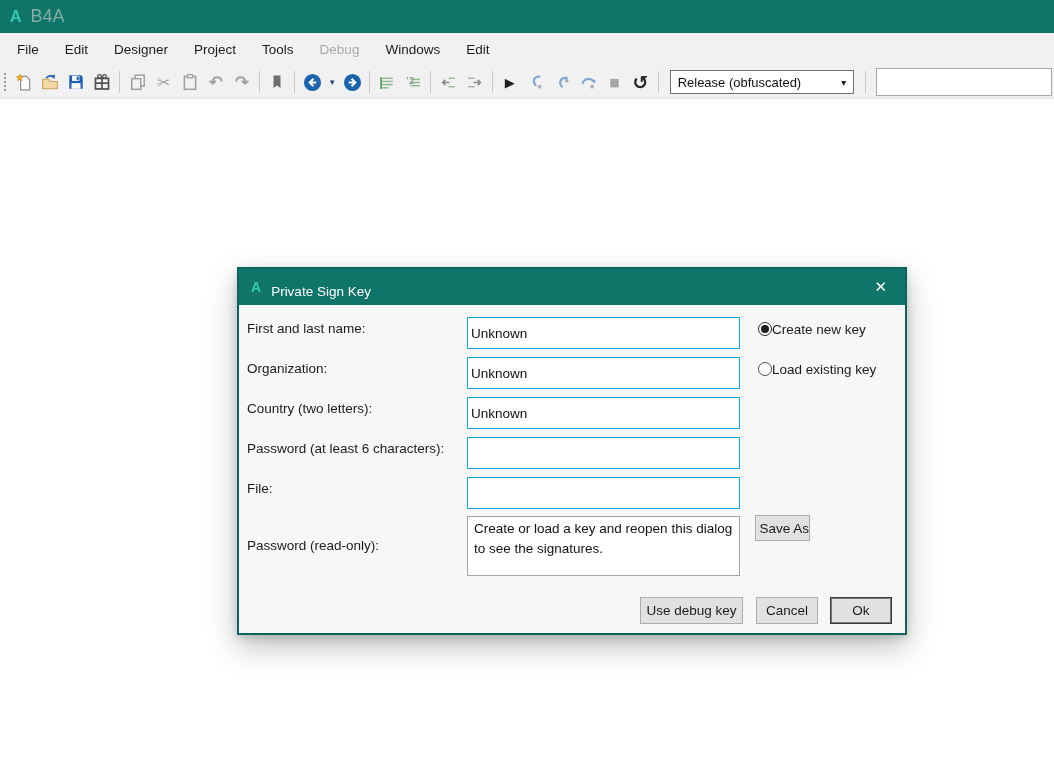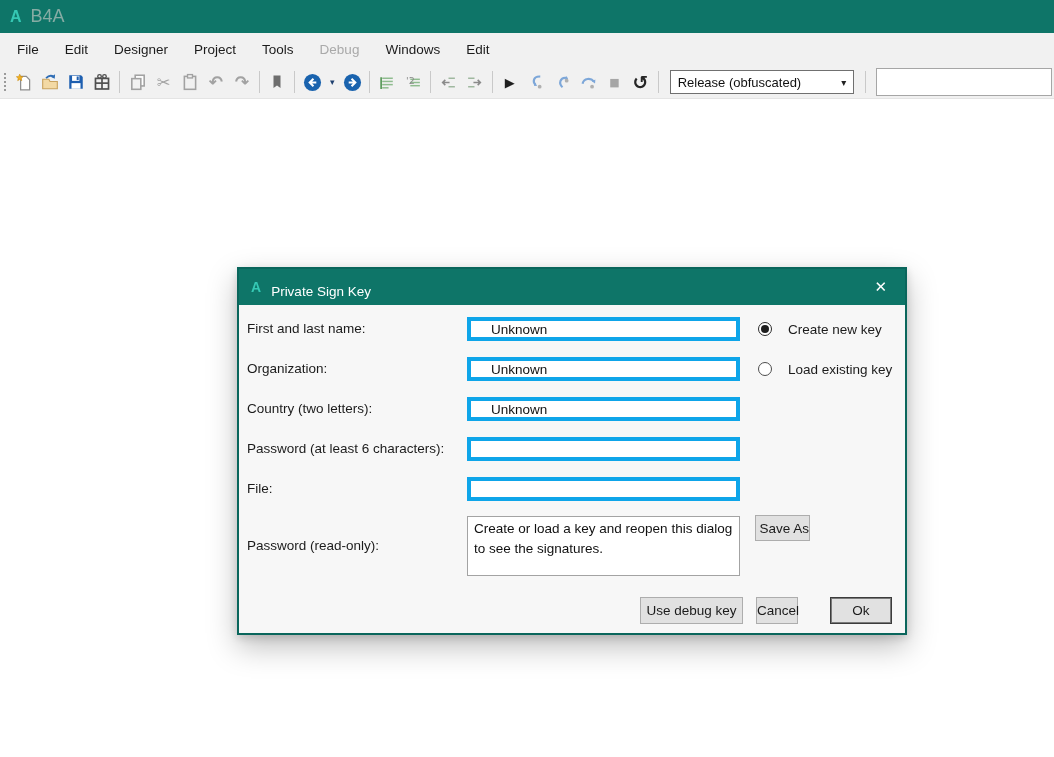--- a/index.html
+++ b/index.html
@@ -37,33 +37,33 @@
   .dialog { position:absolute; left:237px; top:267px; width:670px; height:368px;
             background:#f7f7f7; border:2px solid #0a665c;
             box-shadow:0 12px 28px rgba(0,0,0,.25), 0 3px 8px rgba(0,0,0,.14); }
   .dlg-titlebar { height:36px; background:#0e7568; display:flex; align-items:center; padding:0 12px; gap:10px; }
   .dlg-titlebar .logo { color:#35c8b4; font-weight:bold; font-size:14px; }
   .dlg-titlebar .dtitle { color:#ffffff; font-size:13.5px; flex:1;margin-top:8px; }
   .dlg-close { color:#ffffff; font-size:15px; padding:2px 6px; cursor:default; }
 
   .dlg-body { position:relative; width:100%; height:328px; font-size:13.5px; color:#1b1b1b; }
   .f-label { position:absolute; left:8px; height:24px; line-height:24px; }
-  .f-input { position:absolute; left:228px; width:273px; height:24px; border:4px solid #0ea5e9; background:#fff; font-size:13.5px; padding:0 20px; font-family:"Liberation Sans",sans-serif; outline:none; color:#111; }
+  .f-input { position:absolute; left:228px; width:273px; height:32px; border:1px solid #0ea5e9; background:#fff; font-size:13.5px; padding:0 3px; font-family:"Liberation Sans",sans-serif; outline:none; color:#111; }
   .f-area { position:absolute; left:228px; top:211px; width:273px; height:60px; border:1px solid #a3a3a3; background:#fff; font-size:13.5px; padding:2px 6px; font-family:"Liberation Sans",sans-serif; resize:none; outline:none; color:#111; line-height:1.45; }
 
-  .radio-row { position:absolute; left:519px; height:24px; display:flex; align-items:center; gap:16px; }
+  .radio-row { position:absolute; left:519px; height:24px; display:flex; align-items:center; gap:0; }
   .radio { width:14px; height:14px; border:1px solid #4d4d4d; border-radius:50%; background:#fff; flex:none; }
   .radio.checked { border-color:#2b2b2b; }
   .radio.checked::after { content:""; display:block; width:8px; height:8px; margin:2px; border-radius:50%; background:#1d1d1d; }
 
   .btn { background:#e1e1e1; border:1px solid #adadad; font-size:13.5px; color:#1b1b1b; font-family:"Liberation Sans",sans-serif; }
   .saveas-btn { position:absolute; left:516px; top:210px; width:55px; height:26px;text-align:right; }
   .bottom-btn { position:absolute; top:292px; height:27px; }
   .btn-debugkey { left:401px; width:103px; }
-  .btn-cancel { left:517px; width:42px; }
+  .btn-cancel { left:517px; width:62px; }
   .btn-ok { left:591px; width:62px; border:1px solid #3c3c3c; box-shadow:inset 0 0 0 1px #7a7a7a; }
 </style>
 </head>
 <body>
 
 <div class="titlebar">
   <span class="logo">A</span>
   <span class="wtitle">B4A</span>
 </div>
 

